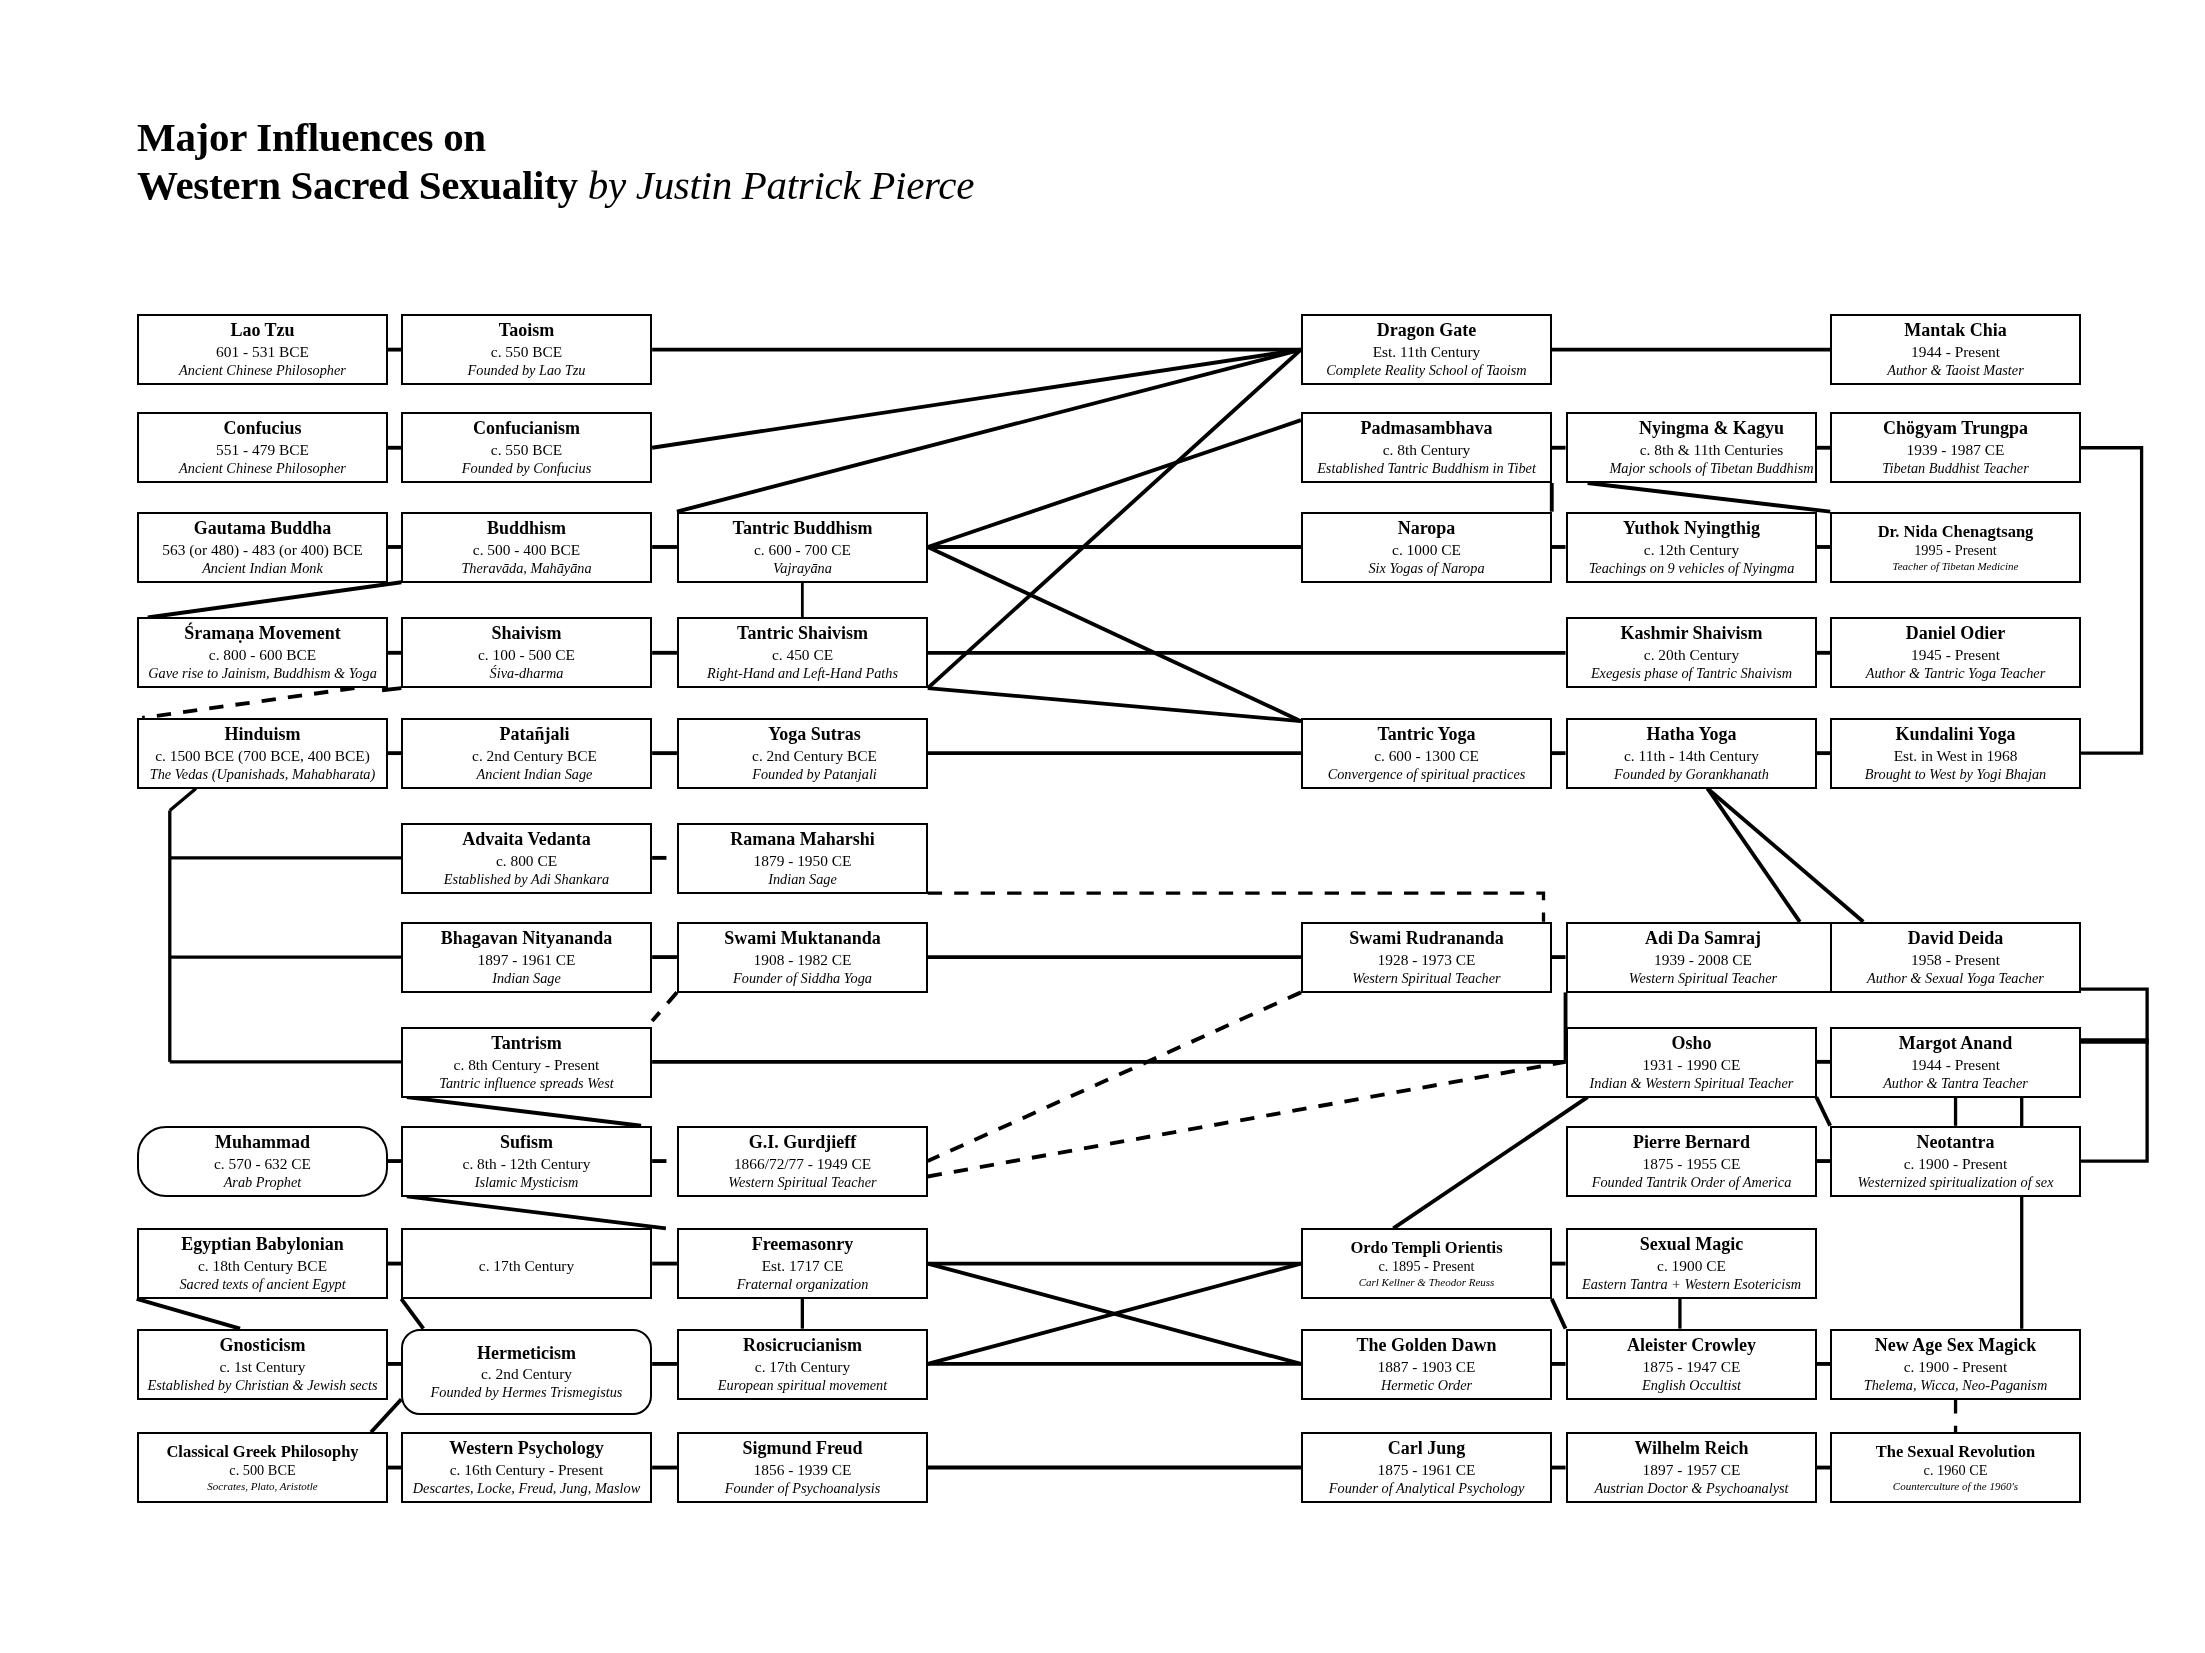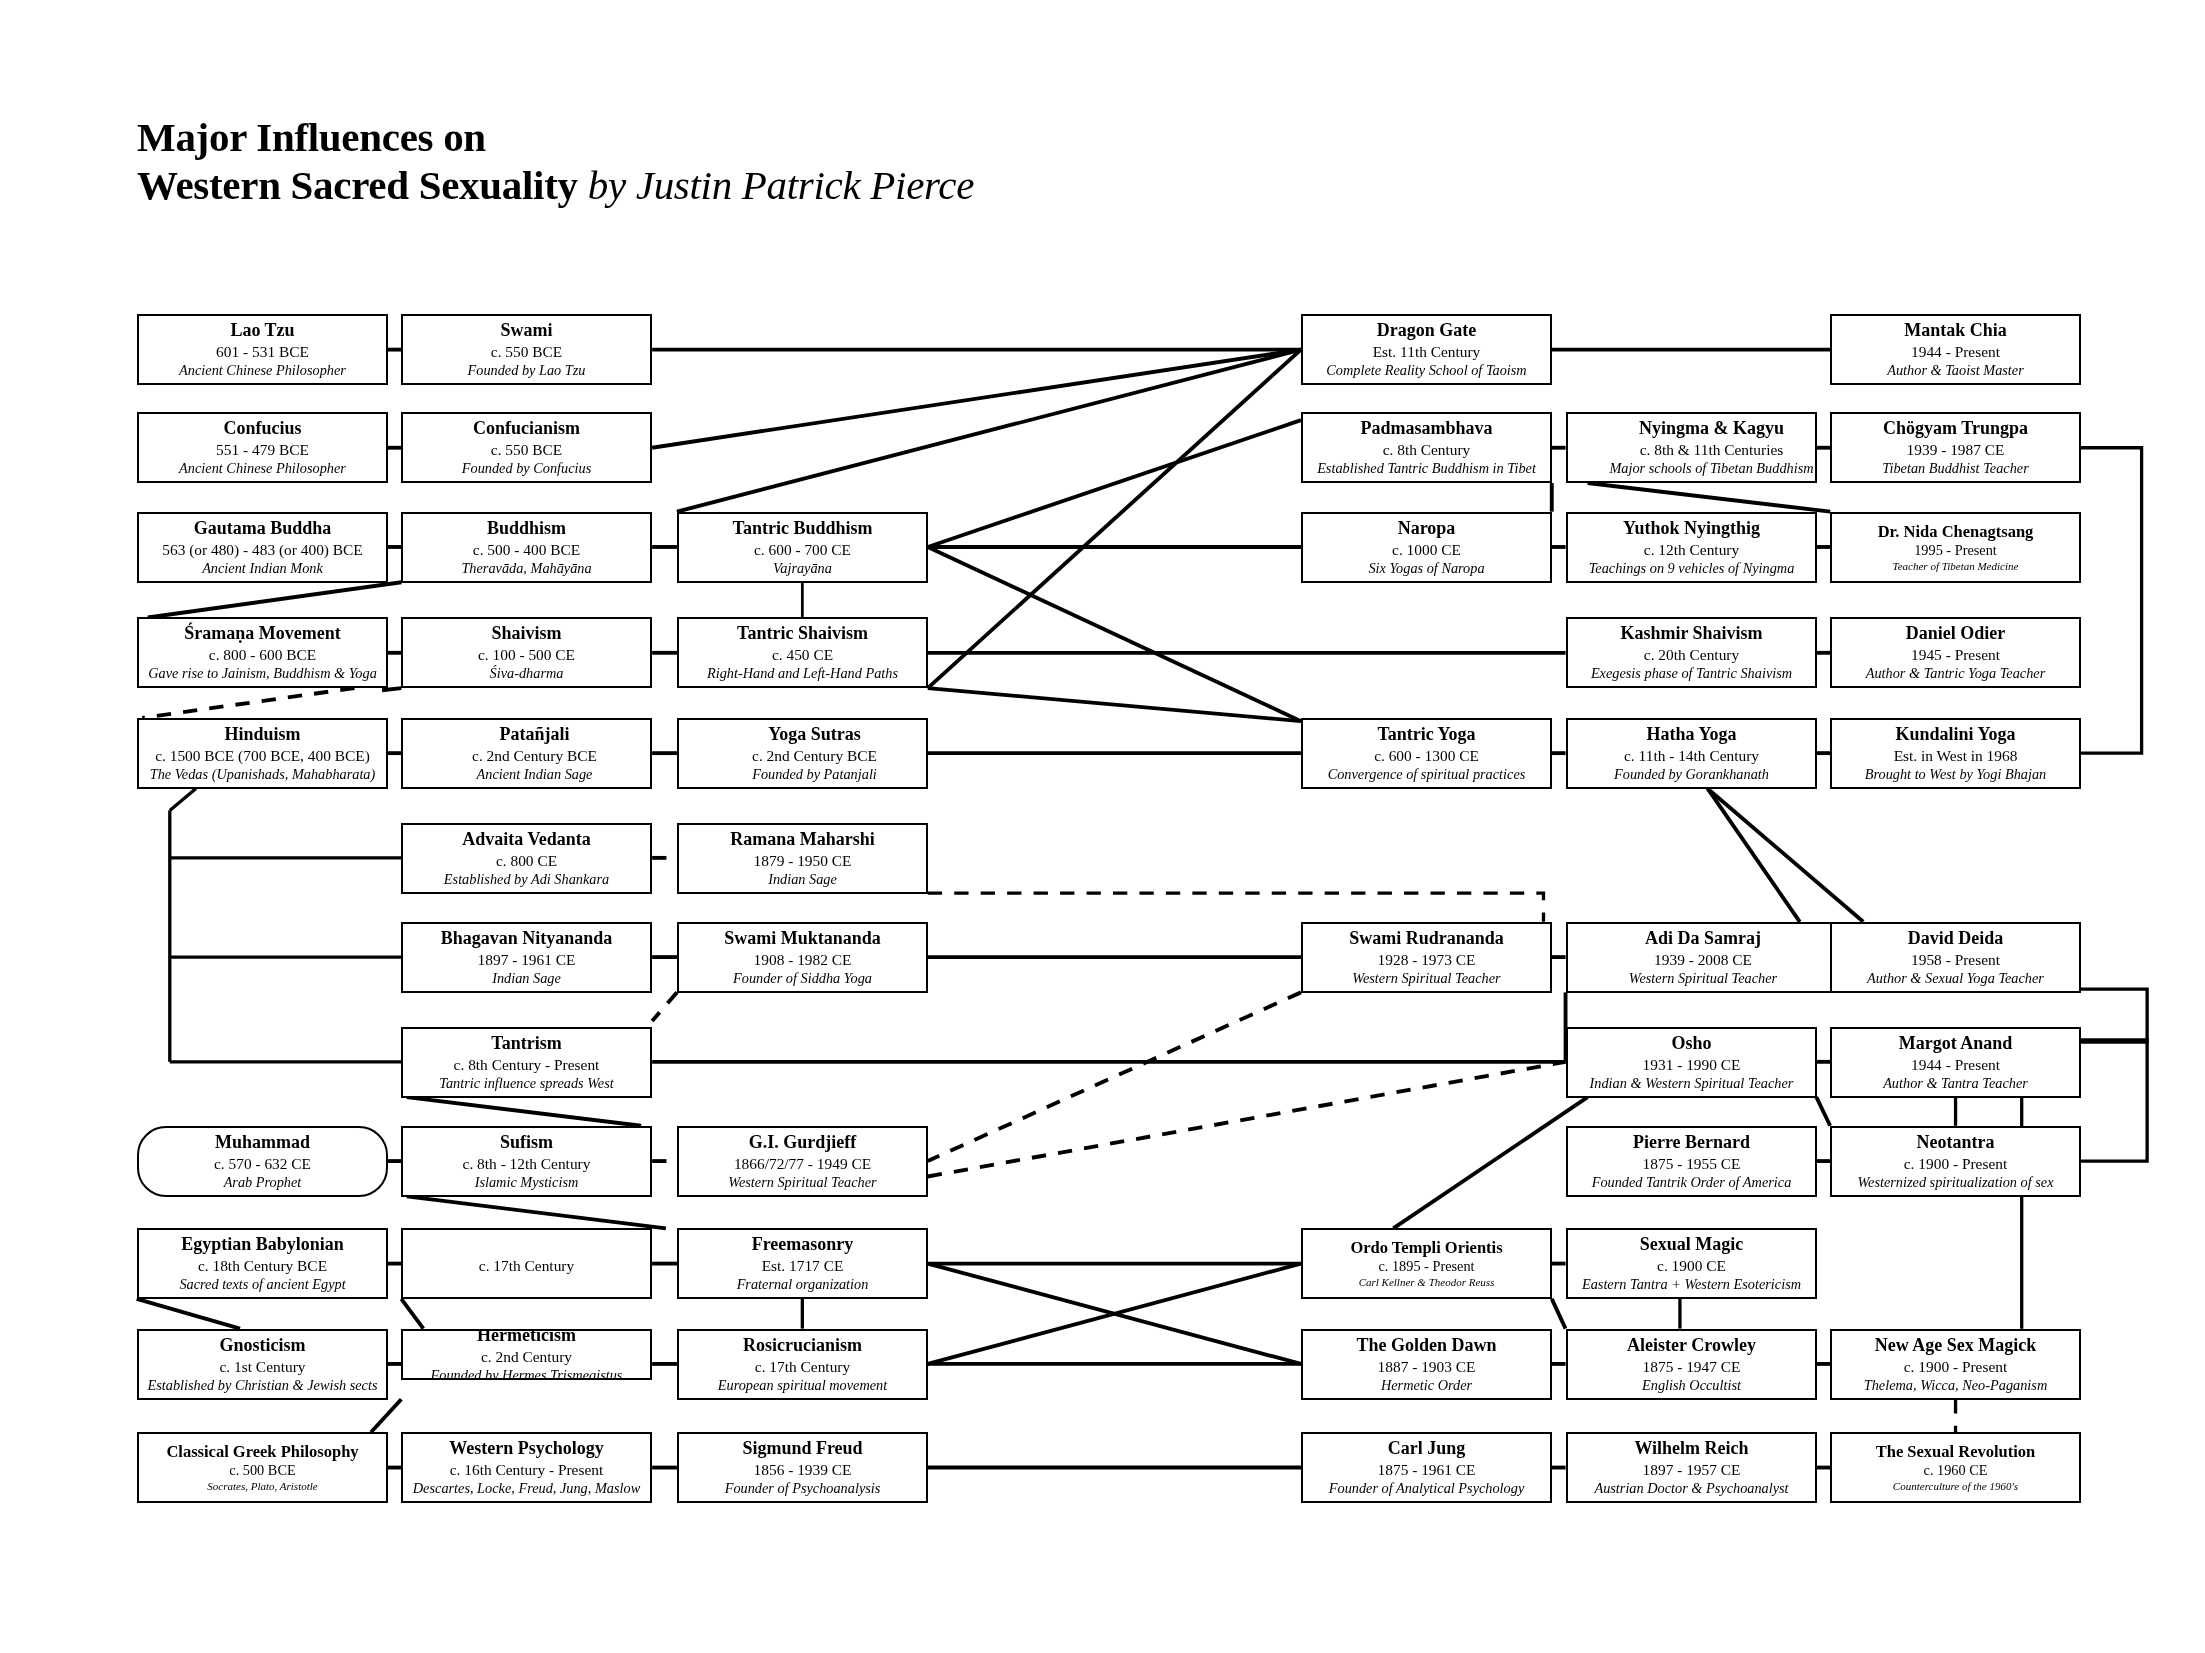--- a/index.html
+++ b/index.html
@@ -120,21 +120,21 @@
       <polyline points="3547.5,2538 3547.5,2598" fill="none" stroke="#000" stroke-width="6" stroke-dasharray="26 22"></polyline>
       <polyline points="3775,1886 3895,1886 3895,1890 3667.5,1890" fill="none" stroke="#000" stroke-width="6"></polyline>
       <polyline points="3667.5,1890 3667.5,2410" fill="none" stroke="#000" stroke-width="6"></polyline>
     </svg>
 <div class="node" style="left: 137px; top: 314px; width: 251px; height: 71px;">
       <div class="ttl">Lao Tzu</div>
       <div class="dt">601 - 531 BCE</div>
       <div class="ds">Ancient Chinese Philosopher</div>
     </div>
     <div class="node" style="left: 401px; top: 314px; width: 251px; height: 71px;">
-      <div class="ttl">Swami</div>
+      <div class="ttl">Taoism</div>
       <div class="dt">c. 550 BCE</div>
       <div class="ds">Founded by Lao Tzu</div>
     </div>
     <div class="node" style="left: 1301px; top: 314px; width: 251px; height: 71px;">
       <div class="ttl">Dragon Gate</div>
       <div class="dt">Est. 11th Century</div>
       <div class="ds">Complete Reality School of Taoism</div>
     </div>
     <div class="node" style="left: 1830px; top: 314px; width: 251px; height: 71px;">
       <div class="ttl">Mantak Chia</div>
@@ -349,21 +349,21 @@
     <div class="node" style="left: 1566px; top: 1228px; width: 251px; height: 71px;">
       <div class="ttl">Sexual Magic</div>
       <div class="dt">c. 1900 CE</div>
       <div class="ds">Eastern Tantra + Western Esotericism</div>
     </div>
     <div class="node" style="left: 137px; top: 1329px; width: 251px; height: 71px;">
       <div class="ttl">Gnosticism</div>
       <div class="dt">c. 1st Century</div>
       <div class="ds">Established by Christian &amp; Jewish sects</div>
     </div>
-    <div class="node" style="left: 401px; top: 1329px; width: 251px; height: 51px;">
+    <div class="node" style="left: 401px; top: 1329px; width: 251px; height: 86px; border-radius: 19px;">
       <div class="ttl">Hermeticism</div>
       <div class="dt">c. 2nd Century</div>
       <div class="ds">Founded by Hermes Trismegistus</div>
     </div>
     <div class="node" style="left: 677px; top: 1329px; width: 251px; height: 71px;">
       <div class="ttl">Rosicrucianism</div>
       <div class="dt">c. 17th Century</div>
       <div class="ds">European spiritual movement</div>
     </div>
     <div class="node" style="left: 1301px; top: 1329px; width: 251px; height: 71px;">

